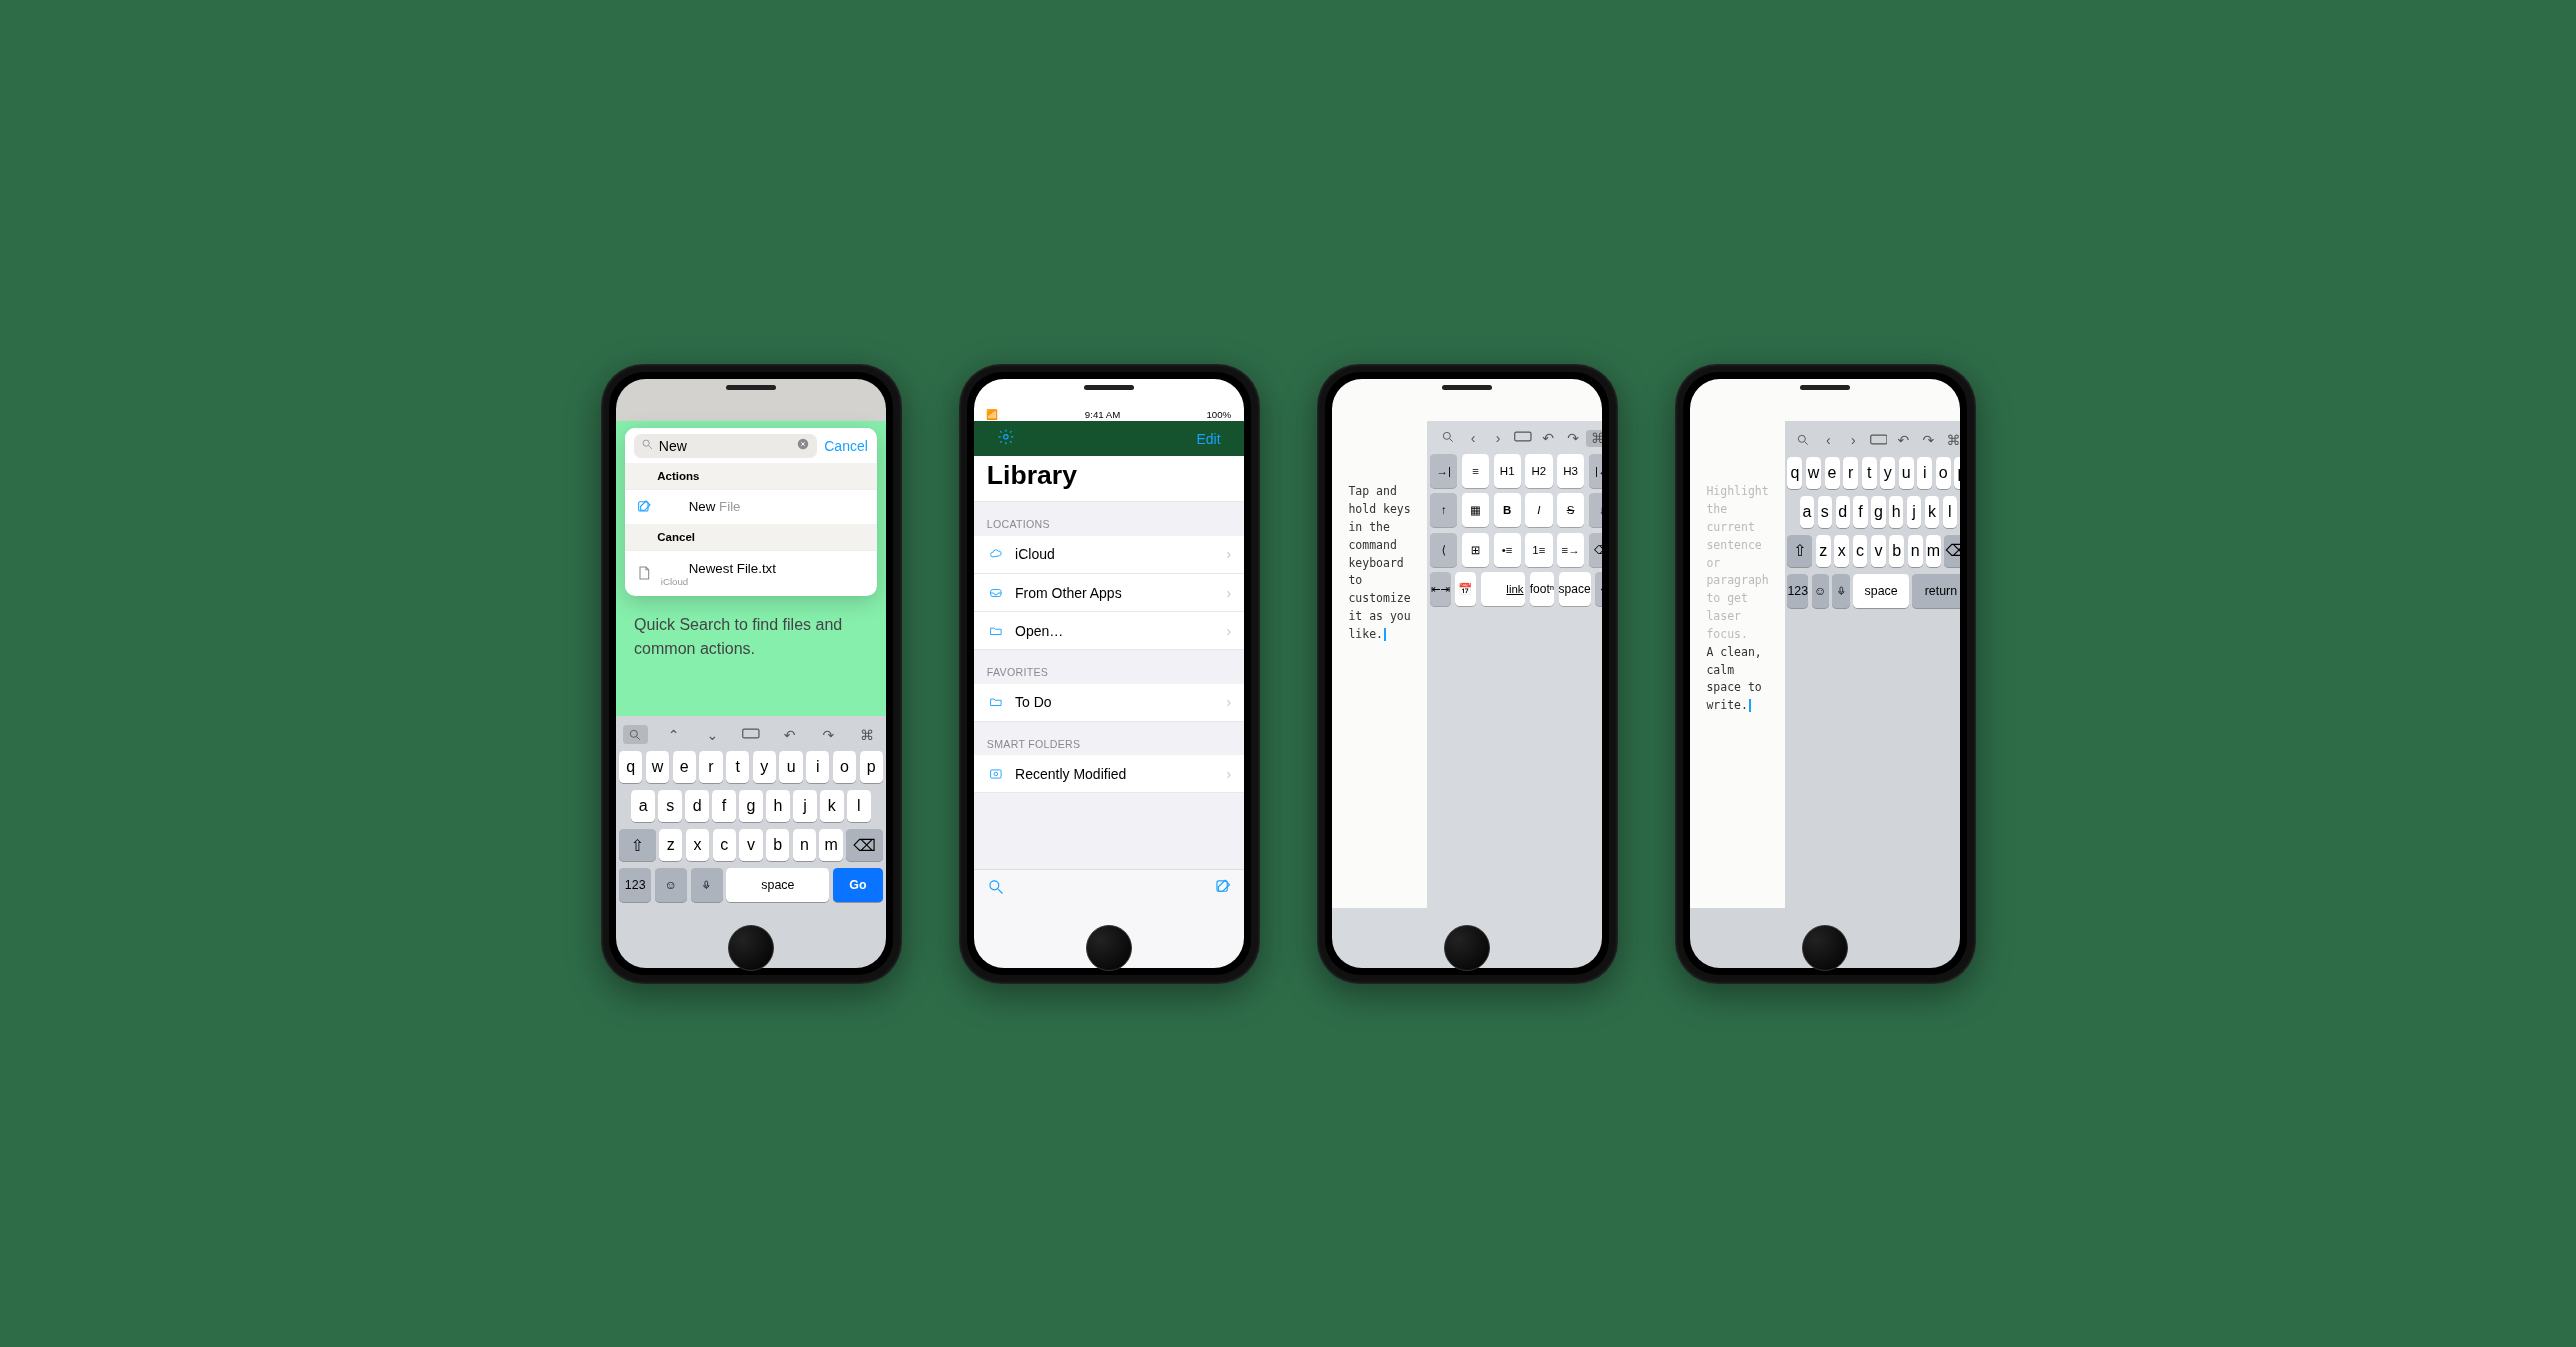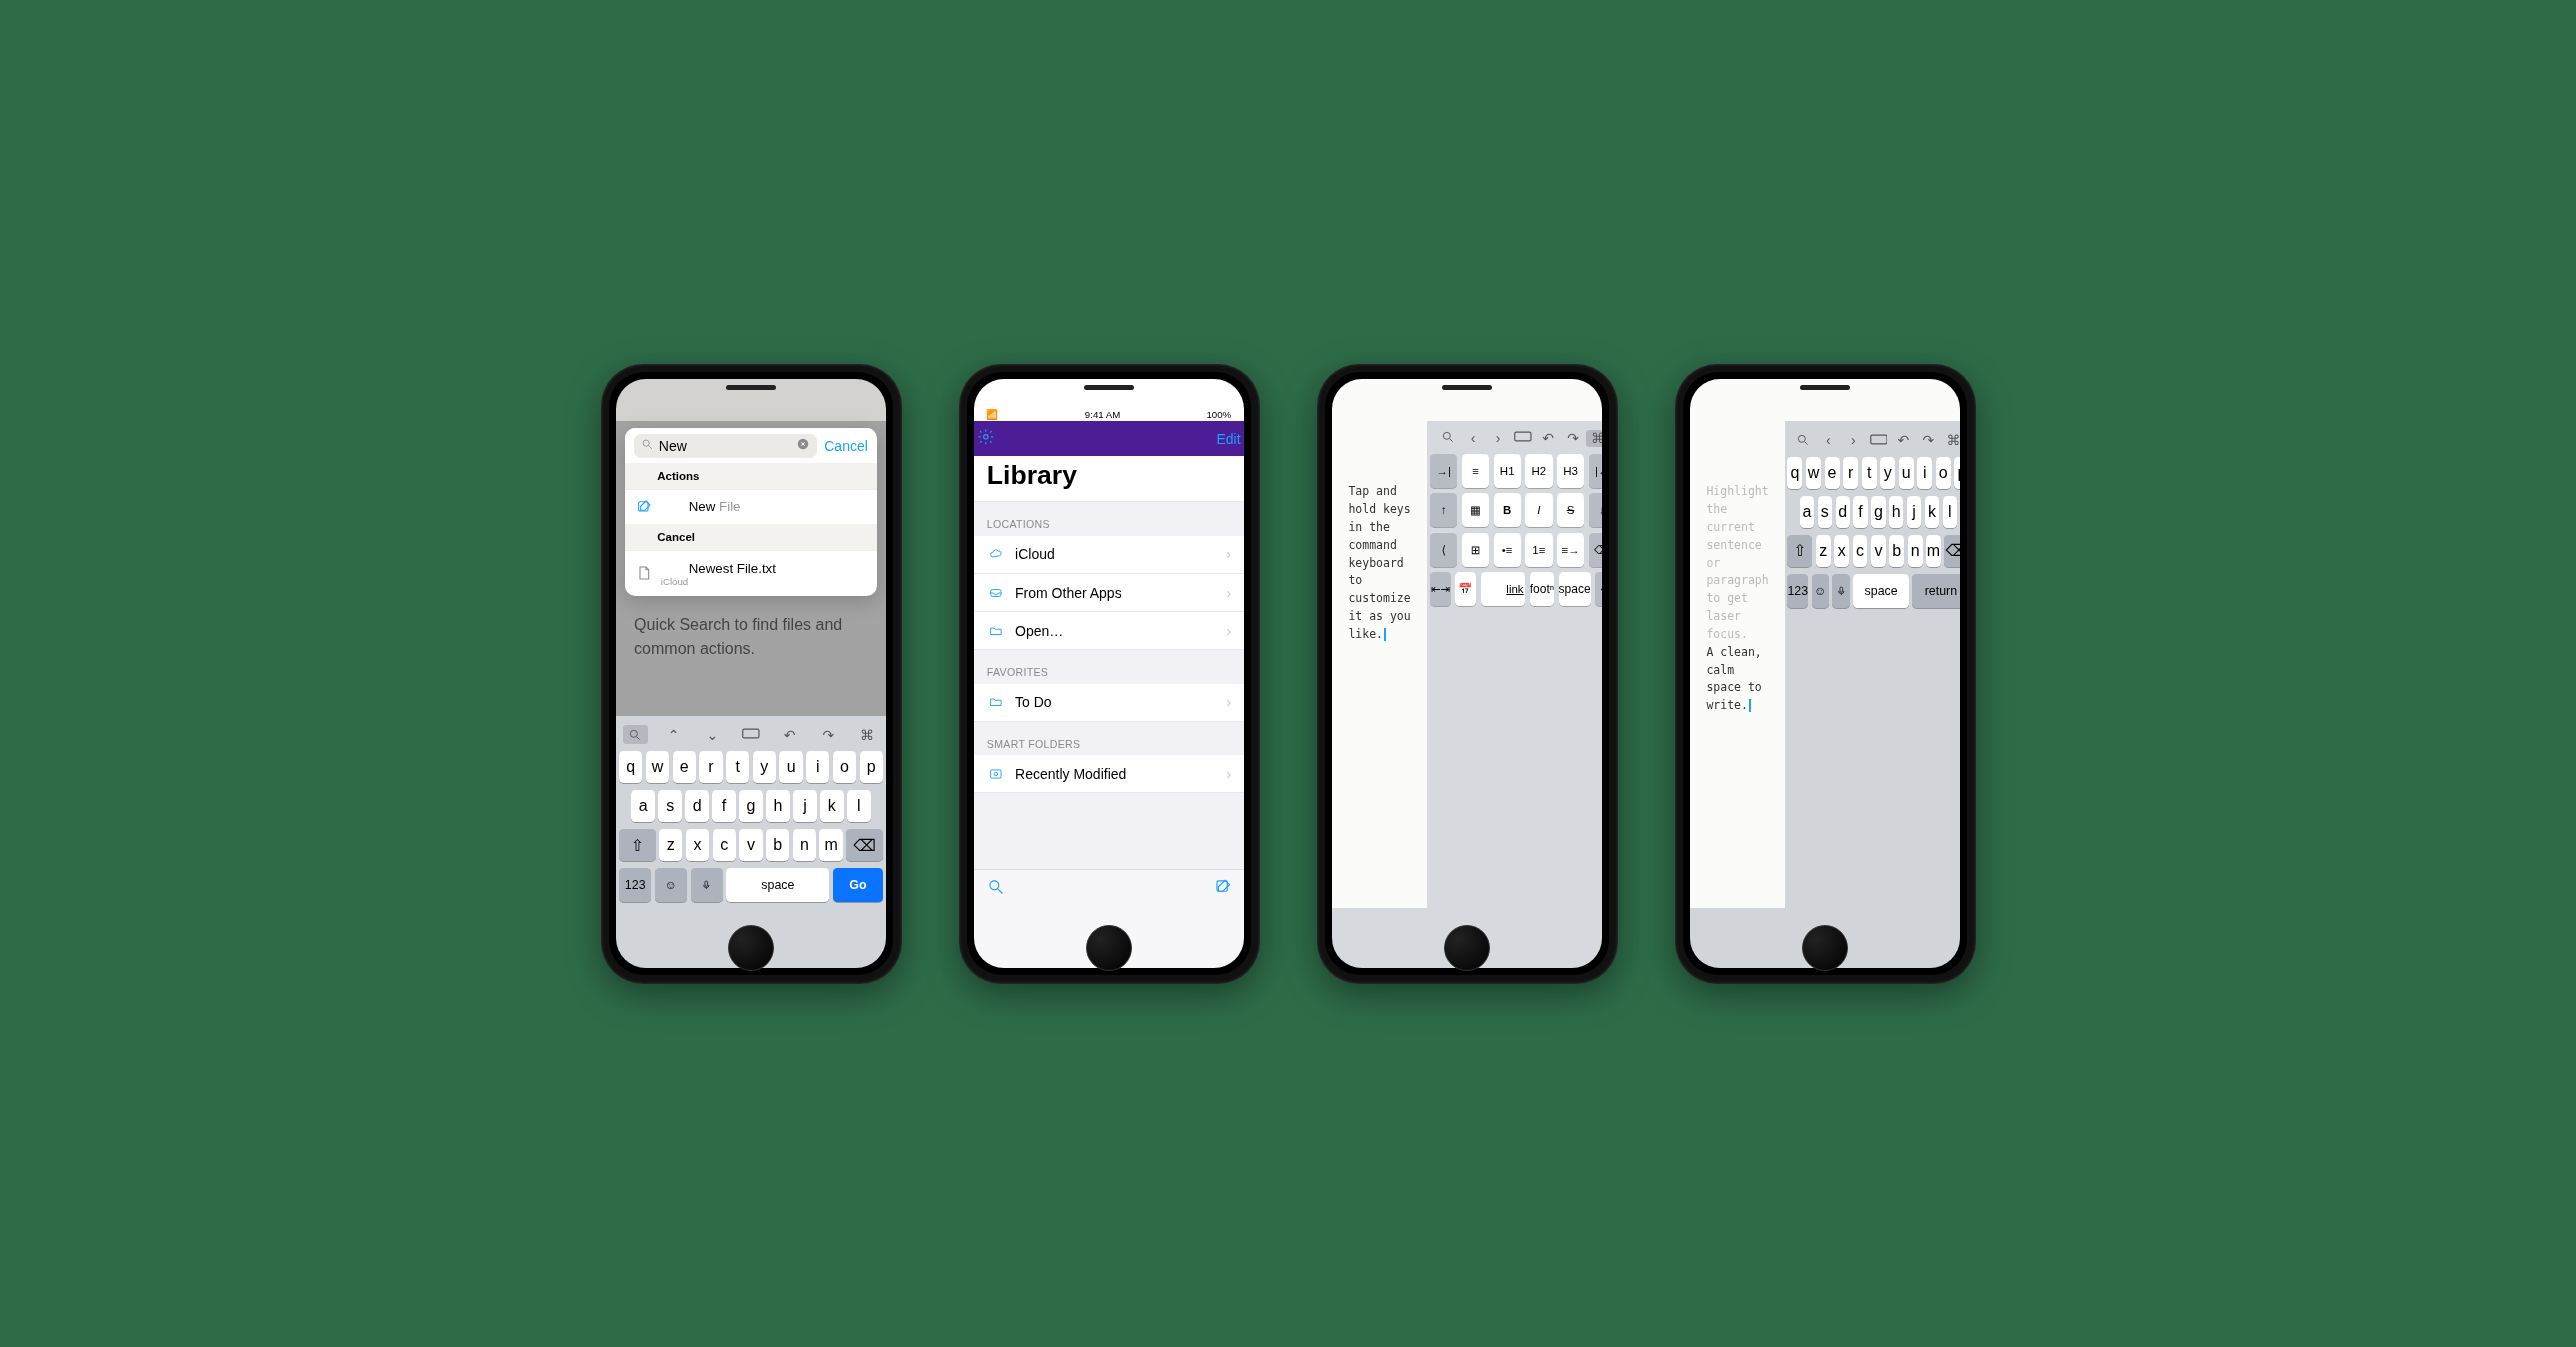--- a/index.html
+++ b/index.html
@@ -46,21 +46,21 @@
     z-index: 50;
   }
   .screen {
     position: absolute; inset: 0;
     display: flex; flex-direction: column;
   }
   .topbar-space { height: 42px; flex: 0 0 auto; }
   .bottombar-space { height: 60px; flex: 0 0 auto; }
 
   
-  .p1-bg { background: #a3a3a3; flex: 1 1 auto; display: flex; flex-direction: column; padding-top: 3.5px; }
+  .p1-bg { background: #86efac; flex: 1 1 auto; display: flex; flex-direction: column; padding-top: 3.5px; }
   .popover {
     margin: 3.5px 8.9px 0 8.9px;
     background: #fff;
     border-radius: 10.6px;
     box-shadow: 0 5.3px 21px rgba(0,0,0,.18);
     overflow: hidden;
   }
   .search-row { display: flex; align-items: center; padding: 5.3px 8.9px; gap: 7px; background:#fff; }
   .search-field {
     flex: 1; display: flex; align-items: center; gap: 5.3px;
@@ -98,21 +98,21 @@
   .key.fn { background:#adb3bd; }
   .key.wide { flex: 1.4; }
   .kb-bottom { display:flex; gap:3.5px; }
   .kb-bottom .key { height: 34px; font-size: 12.4px; }
   .kb-bottom .space { flex: 3.2; }
   .go-key { background:#0a73ff !important; color:#fff; min-width:50px; flex:1.2;font-weight:bold; }
 
   
   .status-bar { height: 14px; display:flex; justify-content:space-between; align-items:center; padding: 0 12.4px; font-size:9.7px; }
   .p2 { background:#f2f2f6; flex:1; display:flex; flex-direction:column; }
-  .navbar { height: 35px; display:flex; justify-content:space-between; align-items:center; padding: 0 3px; background:#4c1d95; }
+  .navbar { height: 35px; display:flex; justify-content:space-between; align-items:center; padding: 0 23px; background:#14532d; }
   .navbar .icon { color:#1aa1ff; font-size: 16px; }
   .large-title { font-size: 26.6px; font-weight: 700; padding: 3.5px 12.4px 10.6px 12.4px; background:#fff; border-bottom:0.9px solid #e8e8ea; }
   .group-label { font-size: 10.6px; color:#8a8a8e; padding: 16px 12.4px 5.3px 12.4px; letter-spacing:0.3px; }
   .cell { background:#fff; display:flex; align-items:center; gap:10.6px; padding: 10.6px 12.4px; border-bottom:0.9px solid #e8e8ea; }
   .cell .icon { width:17.7px; color:#1aa1ff; display:flex; justify-content:center; }
   .cell .label { flex:1; font-size:14px; }
   .chevron { color:#c7c7cc; }
   .p2-toolbar { height: 39px; background:#f7f7f9; border-top:0.9px solid #ddd; display:flex; justify-content:space-between; align-items:center; padding:0 12.4px; color:#1aa1ff; font-size:16px; }
 
   

